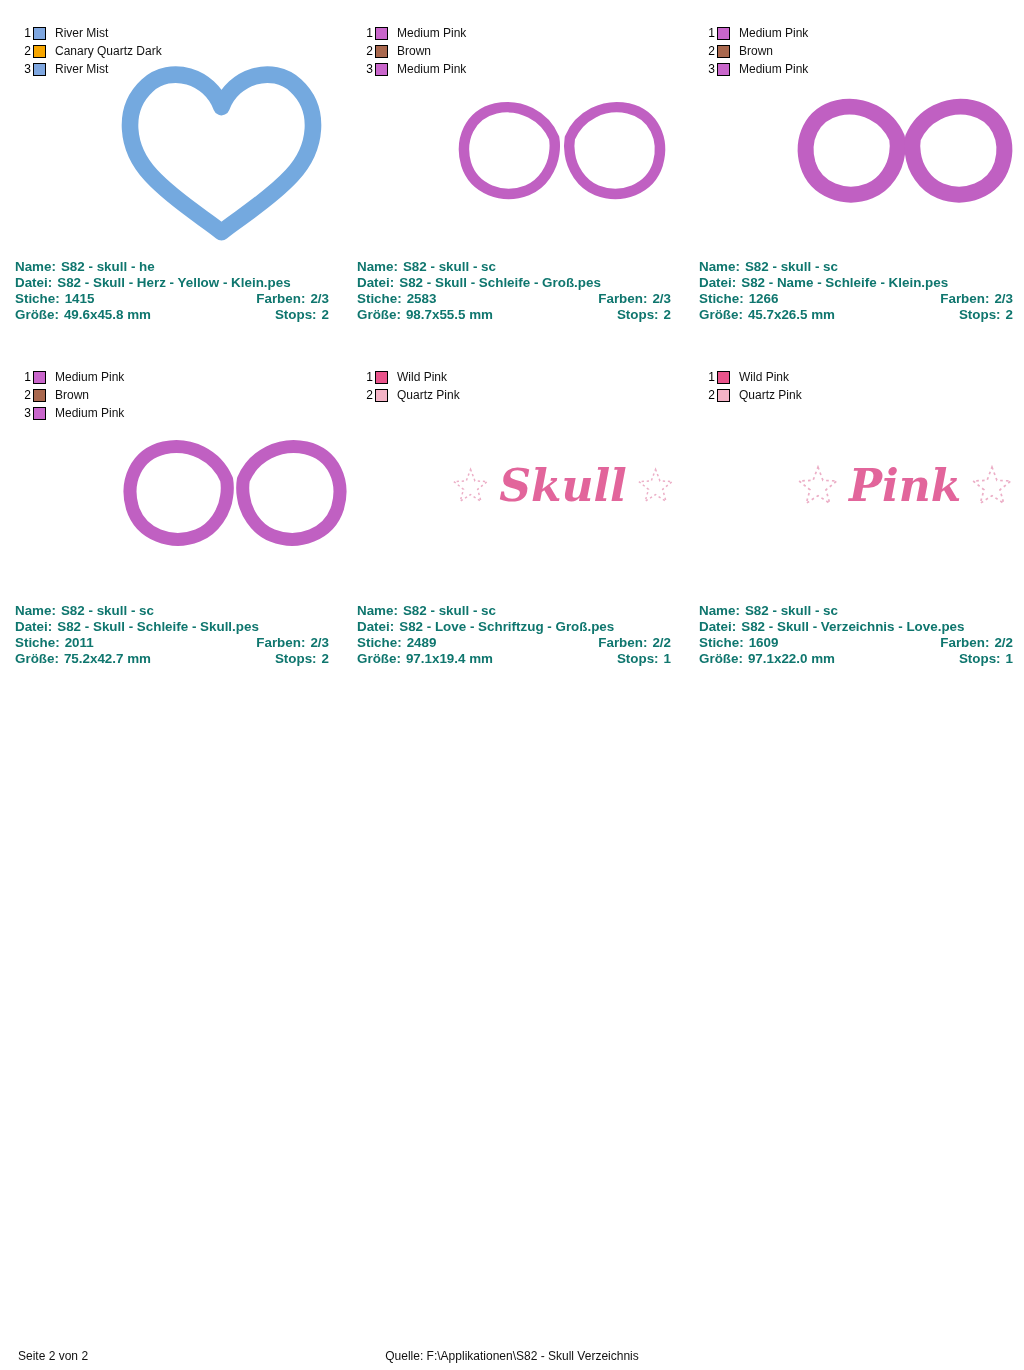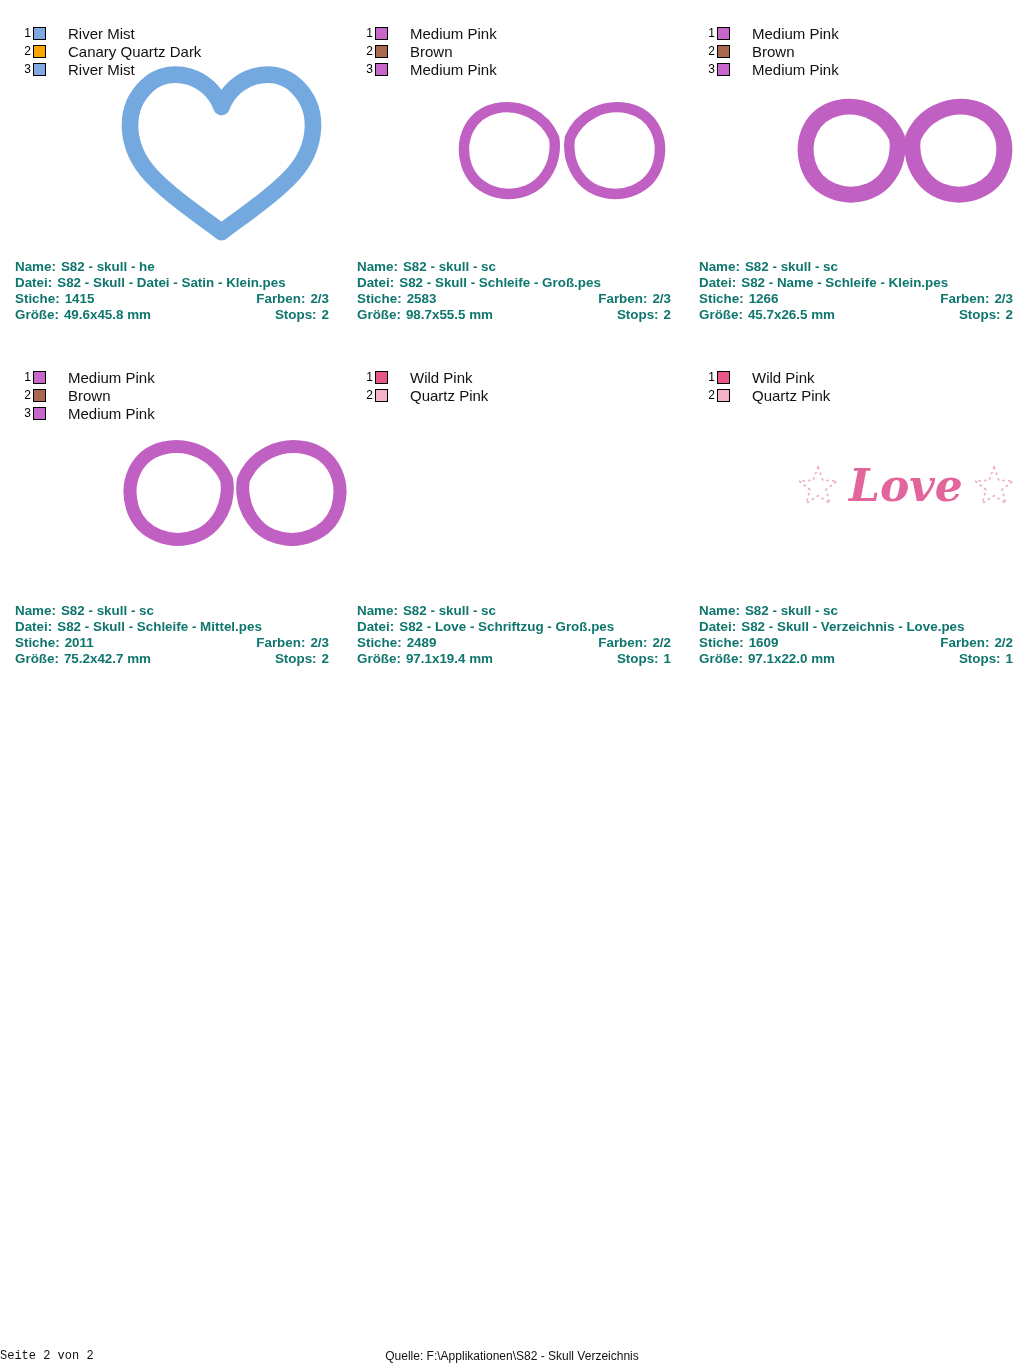--- a/index.html
+++ b/index.html
@@ -13,36 +13,36 @@
   .cell.c1 { left:357px; top:18px; }
   .cell.c2 { left:699px; top:18px; }
   .cell.c3 { left:15px;  top:362px; }
   .cell.c4 { left:357px; top:362px; }
   .cell.c5 { left:699px; top:362px; }
 
   .legend { position:absolute; left:6px; top:6px; }
   .lg-item { display:flex; align-items:center; height:18px; }
   .lg-num { width:10px; text-align:right; font-size:12px; color:#000; }
   .lg-swatch { width:13px; height:13px; border:1px solid #000; margin-left:2px; display:inline-block; }
-  .lg-label { font-size:15px; color:#111; margin-left:22px; white-space:nowrap; }
+  .lg-label { font-size:12px; color:#111; margin-left:9px; white-space:nowrap; }
 
   .design { position:absolute; }
   .design svg { display:block; overflow:visible; }
 
   .txtdesign { position:absolute; display:flex; align-items:center; }
   .word {
     font-family:"DejaVu Serif", serif; font-style:italic; font-weight:bold;
     color:#e2659b; font-size:44px; line-height:1; padding:0 10px; white-space:nowrap;
   }
 
   .info { position:absolute; left:0; top:241px; width:100%; font-weight:bold; font-size:13.4px; line-height:16px; color:#0f766e; }
   .irow { display:flex; justify-content:space-between; white-space:nowrap; }
   .ilbl { margin-right:5px; }
 
-  .footer-left { position:absolute; left:0; top:1349px; font-size:12px; color:#111;font-family:Liberation Mono, monospace; }
+  .footer-left { position:absolute; left:18px; top:1349px; font-size:12px; color:#111; }
   .footer-src  { position:absolute; left:0; right:0; top:1349px; text-align:center; font-size:12px; color:#111; }
 </style>
 </head>
 <body>
 
 <div class="page">
 
   <div class="cell c0">
     <div class="legend">
       <div class="lg-item">
@@ -64,21 +64,21 @@
     <div class="design" style="left:99px; top:36px; width:215px; height:196px;">
       <svg width="215" height="196" viewBox="0 0 220 196">
         <path d="M110,52 C98,20 58,8 34,30 C8,54 12,94 38,122 C62,148 96,168 110,180 C124,168 158,148 182,122 C208,94 212,54 186,30 C162,8 122,20 110,52 Z" fill="#ffffff" stroke-width="17" stroke-linejoin="round" stroke-linecap="round" style="stroke: rgb(116, 169, 223);"></path>
       </svg>
     </div>
     <div class="info">
       <div class="irow">
           <span><span class="ilbl">Name:</span><span>S82 - skull - he</span></span>
         </div>
       <div class="irow">
-          <span><span class="ilbl">Datei:</span><span>S82 - Skull - Datei - Satin - Klein.pes</span></span>
+          <span><span class="ilbl">Datei:</span><span>S82 - Skull - Herz - Yellow - Klein.pes</span></span>
         </div>
       <div class="irow">
         <span><span class="ilbl">Stiche:</span><span>1415</span></span>
         <span><span class="ilbl">Farben:</span><span>2/3</span></span>
       </div>
       <div class="irow">
         <span><span class="ilbl">Größe:</span><span>49.6x45.8 mm</span></span>
         <span><span class="ilbl">Stops:</span><span>2</span></span>
       </div>
     </div>
@@ -196,21 +196,21 @@
           <path d="M111,62 C100,36 72,22 44,28 C14,35 2,64 10,92 C19,121 52,133 80,122 C98,115 109,96 111,80 C112,74 112,68 111,62 Z"></path>
           <path d="M129,62 C140,36 168,22 196,28 C226,35 238,64 230,92 C221,121 188,133 160,122 C142,115 131,96 129,80 C128,74 128,68 129,62 Z"></path>
         </g>
       </svg>
     </div>
     <div class="info">
       <div class="irow">
           <span><span class="ilbl">Name:</span><span>S82 - skull - sc</span></span>
         </div>
       <div class="irow">
-          <span><span class="ilbl">Datei:</span><span>S82 - Skull - Schleife - Mittel.pes</span></span>
+          <span><span class="ilbl">Datei:</span><span>S82 - Skull - Schleife - Skull.pes</span></span>
         </div>
       <div class="irow">
         <span><span class="ilbl">Stiche:</span><span>2011</span></span>
         <span><span class="ilbl">Farben:</span><span>2/3</span></span>
       </div>
       <div class="irow">
         <span><span class="ilbl">Größe:</span><span>75.2x42.7 mm</span></span>
         <span><span class="ilbl">Stops:</span><span>2</span></span>
       </div>
     </div>
@@ -221,20 +221,29 @@
       <div class="lg-item">
         <span class="lg-num">1</span>
         <span class="lg-swatch" style="background-color: rgb(233, 84, 139);"></span>
         <span class="lg-label">Wild Pink</span>
       </div>
       <div class="lg-item">
         <span class="lg-num">2</span>
         <span class="lg-swatch" style="background-color: rgb(244, 179, 198);"></span>
         <span class="lg-label">Quartz Pink</span>
       </div>
+    </div>
+    <div class="txtdesign" style="left:95px; top:92px; width:222px; height:64px;">
+      <svg width="42" height="42" viewBox="0 0 40 40">
+        <path d="M20,2 L24.7,14.6 L38,15.2 L27.6,23.6 L31.2,36.5 L20,29.2 L8.8,36.5 L12.4,23.6 L2,15.2 L15.3,14.6 Z" fill="none" stroke-width="1.6" stroke-dasharray="2.5 3" style="stroke: rgb(236, 175, 199);"></path>
+      </svg>
+      <span class="word" style="color: rgb(226, 101, 155);">Skull</span>
+      <svg width="42" height="42" viewBox="0 0 40 40">
+        <path d="M20,2 L24.7,14.6 L38,15.2 L27.6,23.6 L31.2,36.5 L20,29.2 L8.8,36.5 L12.4,23.6 L2,15.2 L15.3,14.6 Z" fill="none" stroke-width="1.6" stroke-dasharray="2.5 3" style="stroke: rgb(236, 175, 199);"></path>
+      </svg>
     </div>
     <div class="info">
       <div class="irow">
           <span><span class="ilbl">Name:</span><span>S82 - skull - sc</span></span>
         </div>
       <div class="irow">
           <span><span class="ilbl">Datei:</span><span>S82 - Love - Schriftzug - Groß.pes</span></span>
         </div>
       <div class="irow">
         <span><span class="ilbl">Stiche:</span><span>2489</span></span>
@@ -257,21 +266,21 @@
       <div class="lg-item">
         <span class="lg-num">2</span>
         <span class="lg-swatch" style="background-color: rgb(244, 179, 198);"></span>
         <span class="lg-label">Quartz Pink</span>
       </div>
     </div>
     <div class="txtdesign" style="left:98px; top:92px; width:220px; height:64px;">
       <svg width="42" height="42" viewBox="0 0 40 40">
         <path d="M20,2 L24.7,14.6 L38,15.2 L27.6,23.6 L31.2,36.5 L20,29.2 L8.8,36.5 L12.4,23.6 L2,15.2 L15.3,14.6 Z" fill="none" stroke-width="1.6" stroke-dasharray="2.5 3" style="stroke: rgb(236, 175, 199);"></path>
       </svg>
-      <span class="word" style="color: rgb(226, 101, 155);">Love</span>
+      <span class="word" style="color: rgb(226, 101, 155);">Pink</span>
       <svg width="42" height="42" viewBox="0 0 40 40">
         <path d="M20,2 L24.7,14.6 L38,15.2 L27.6,23.6 L31.2,36.5 L20,29.2 L8.8,36.5 L12.4,23.6 L2,15.2 L15.3,14.6 Z" fill="none" stroke-width="1.6" stroke-dasharray="2.5 3" style="stroke: rgb(236, 175, 199);"></path>
       </svg>
     </div>
     <div class="info">
       <div class="irow">
           <span><span class="ilbl">Name:</span><span>S82 - skull - sc</span></span>
         </div>
       <div class="irow">
           <span><span class="ilbl">Datei:</span><span>S82 - Skull - Verzeichnis - Love.pes</span></span>

